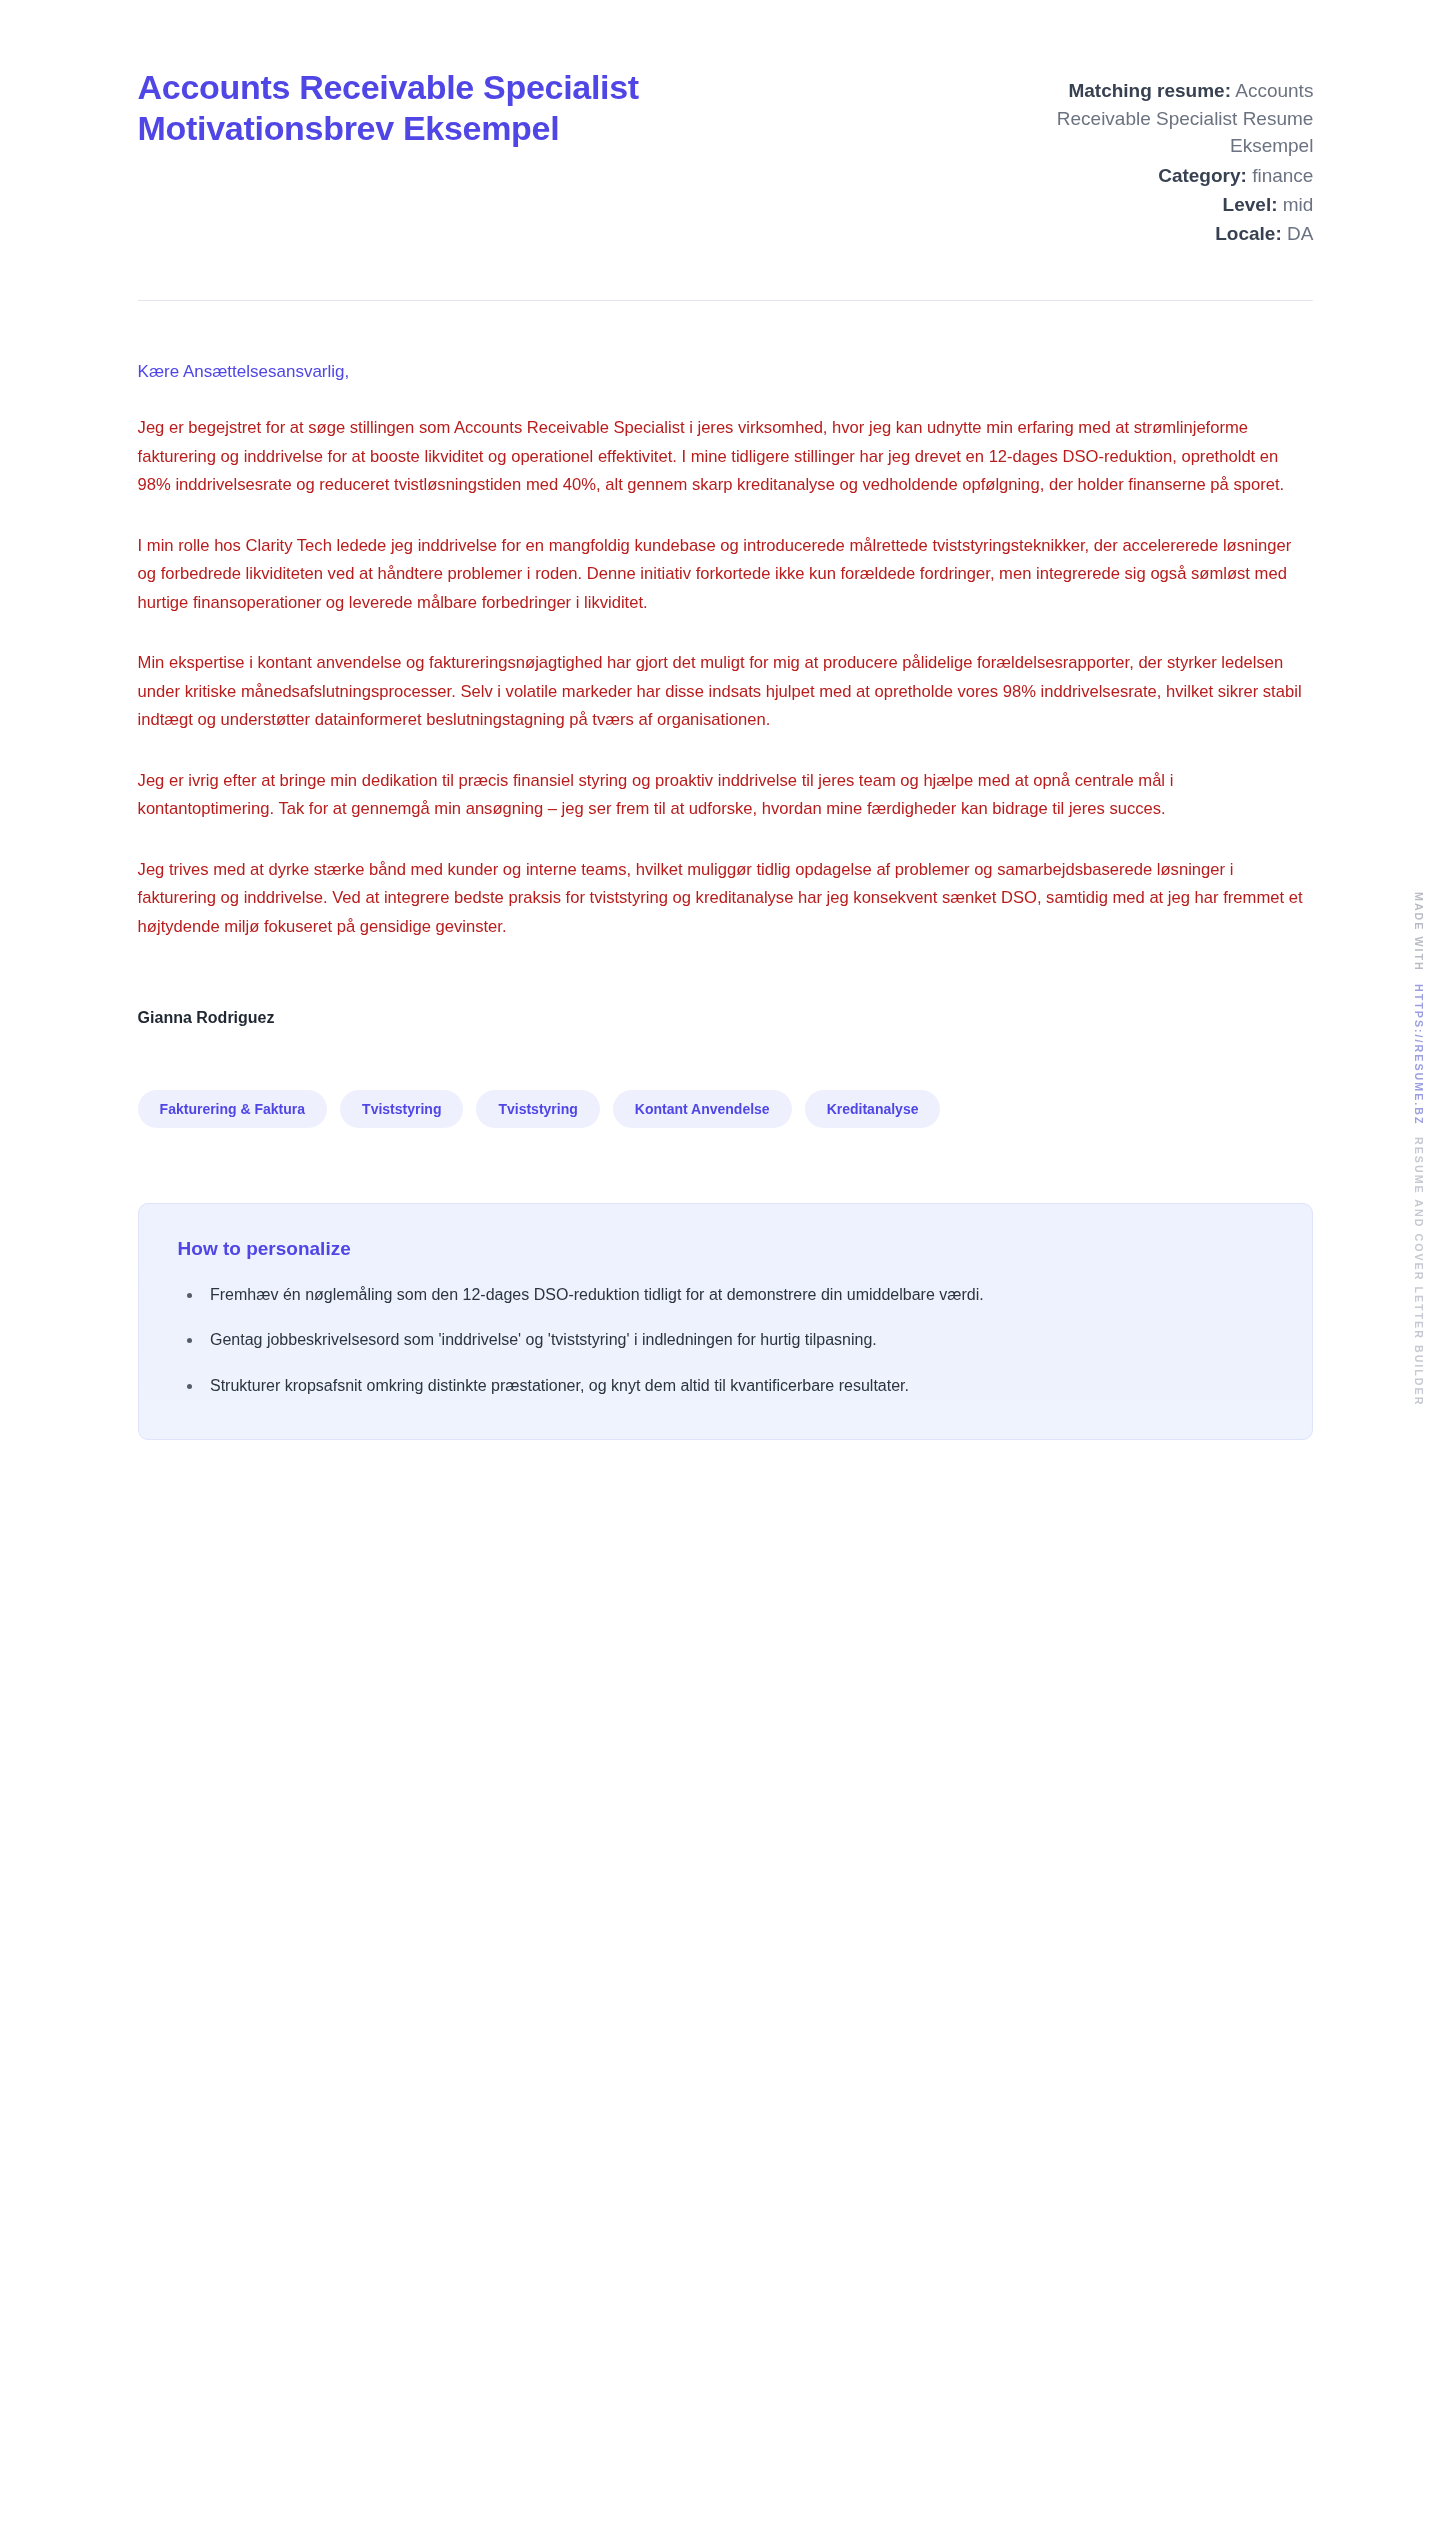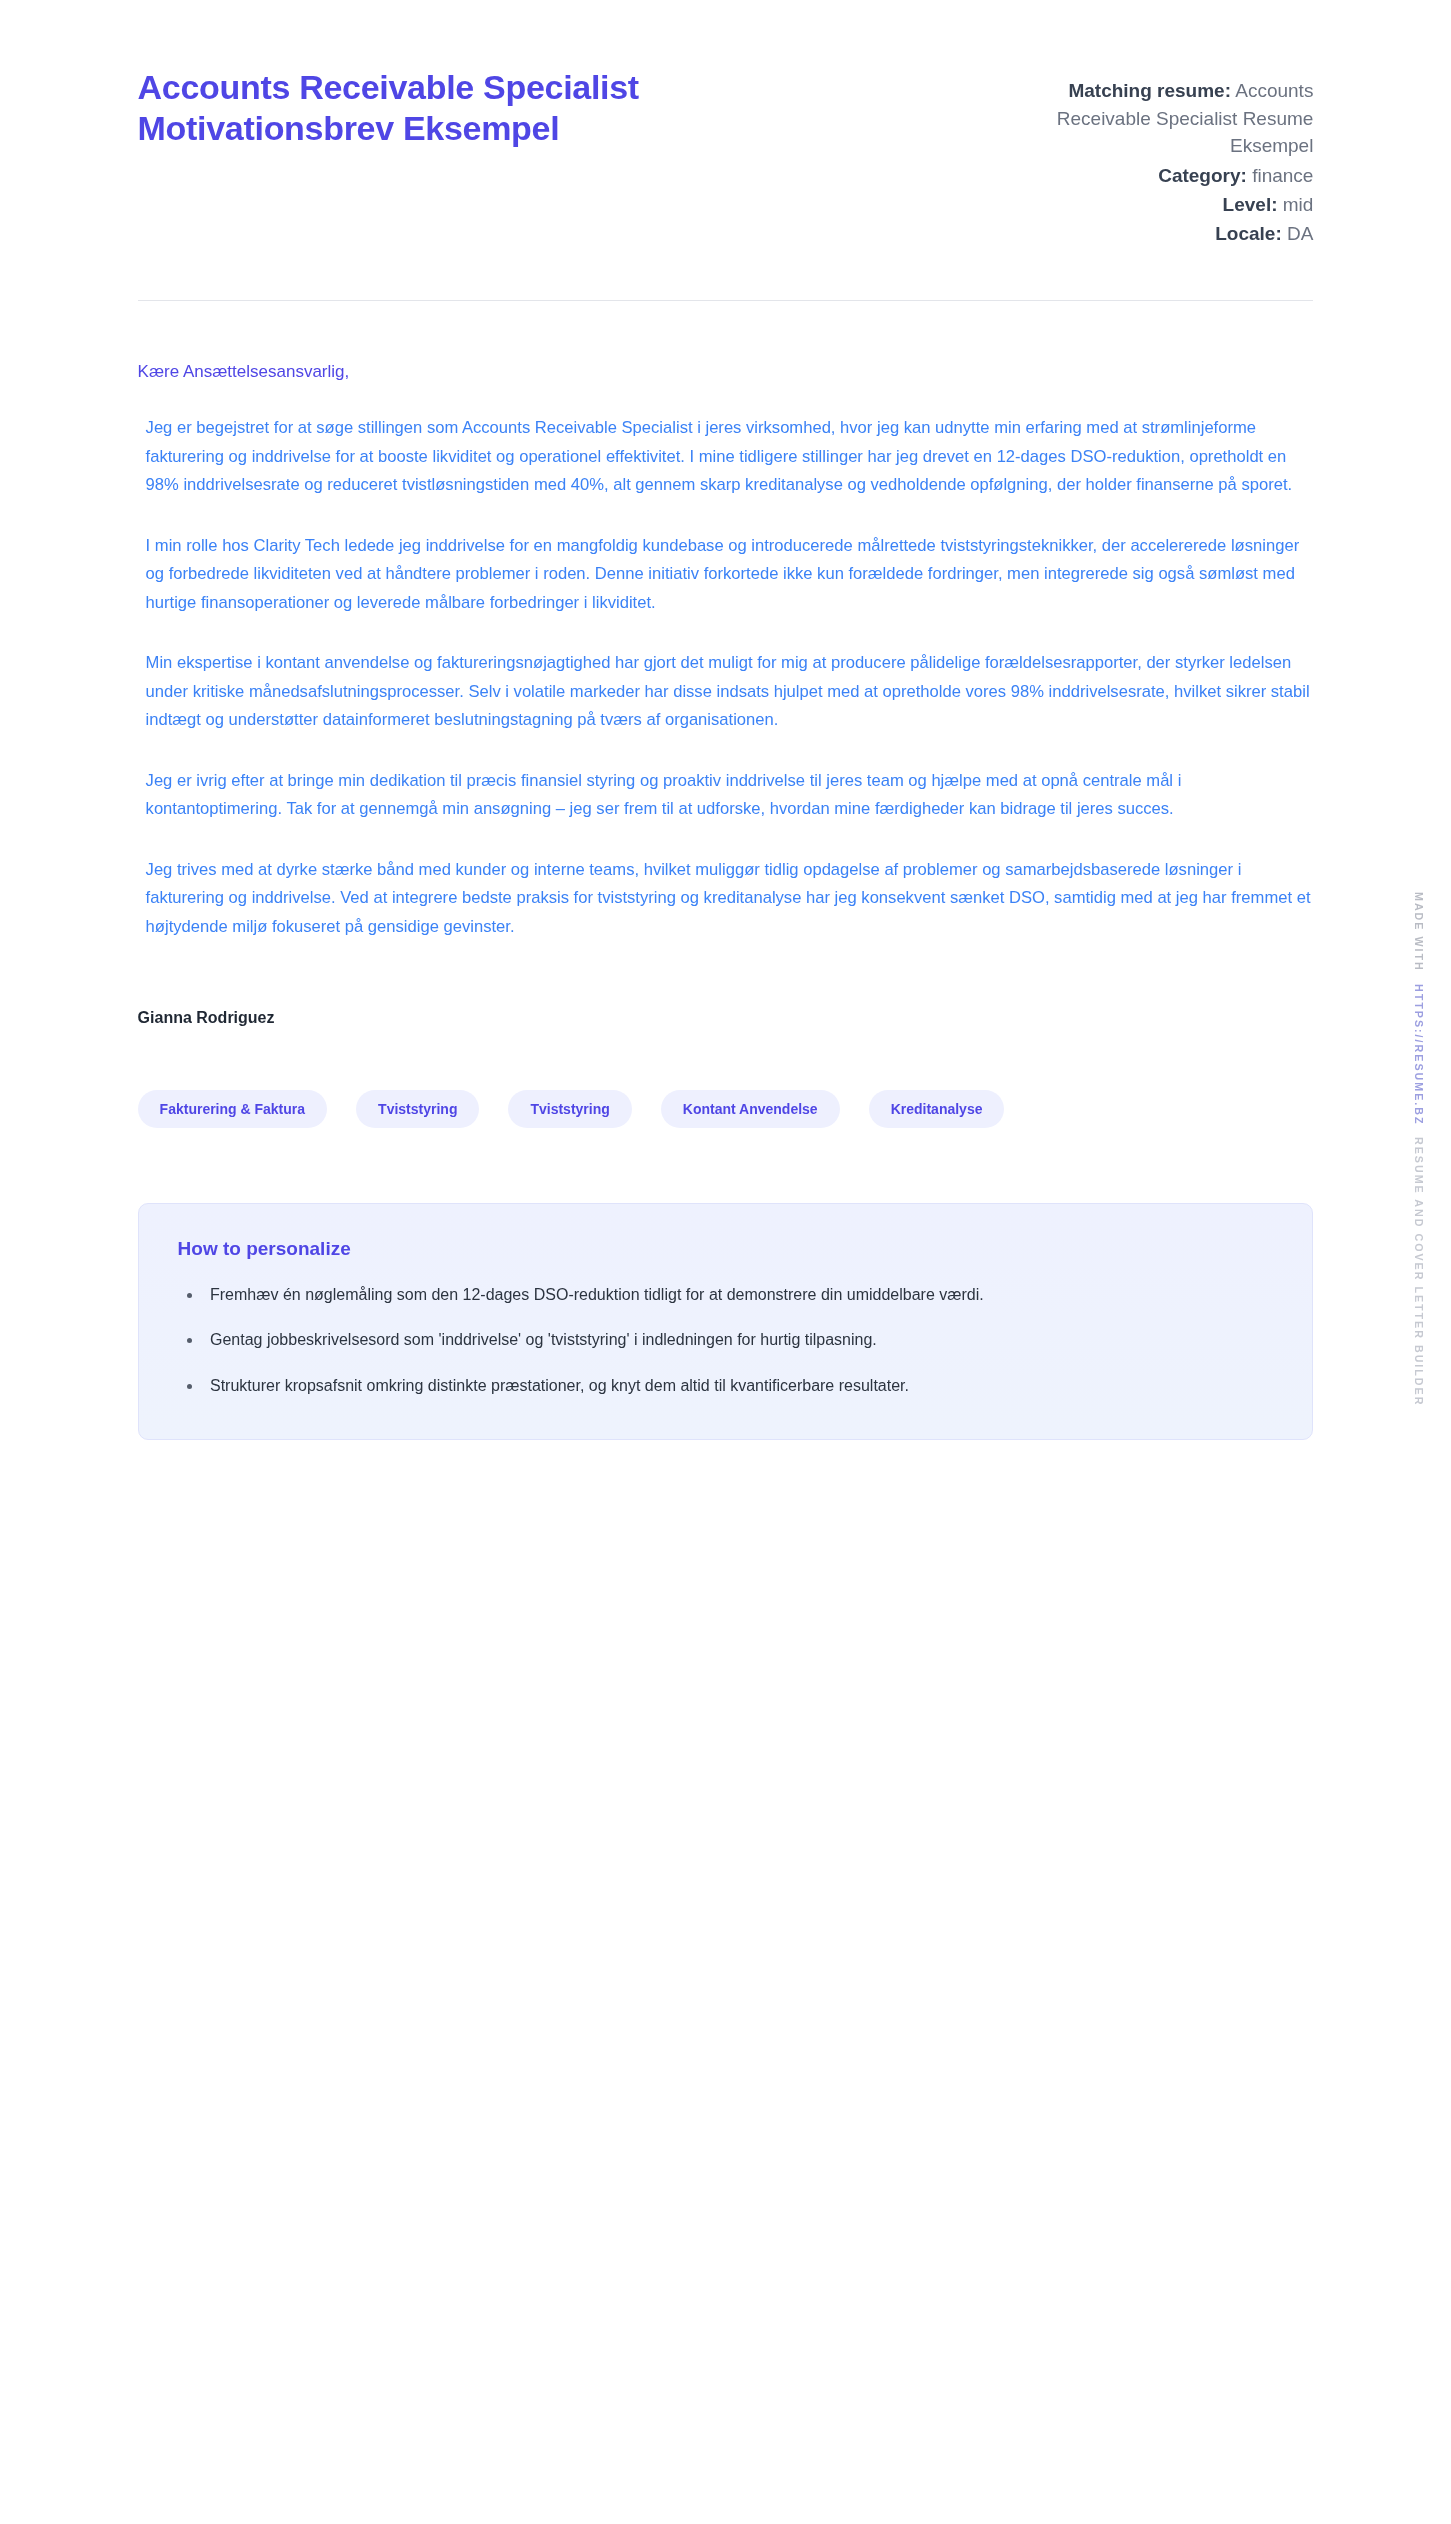--- a/index.html
+++ b/index.html
@@ -83,22 +83,22 @@
   }
   .salutation {
     font-size: 17px;
     font-weight: normal;
     color: #4f46e5;
     margin: 61px 0 32px 0;
   }
   .para {
     font-size: 16.6px;
     line-height: 1.72;
-    color: #3b82f6;
-    margin: 0 0 32px 8px;
+    color: #b91c1c;
+    margin: 0 0 32px 0;
     max-width: 1169px;
   }
 
   .sign-block { margin-top: 67px; }
   .sign-name {
     font-size: 16px;
     font-weight: bold;
     color: #1f2733;
     margin: 0 0 22px 0;
   }
@@ -111,21 +111,21 @@
   .sign-role .sep {
     color: #9aa3b2;
     font-weight: normal;
     padding: 0 5.1px;
   }
 
   
   .tags {
     display: flex;
     flex-wrap: wrap;
-    gap: 29px;
+    gap: 13px;
     margin: 63px 5.1px 0 5.1px;
   }
   .tag {
     background: #eef0fe;
     color: #4f46e5;
     font-size: 14px;
     font-weight: bold;
     border-radius: 853px;
     padding: 11px 22px;
     white-space: nowrap;

